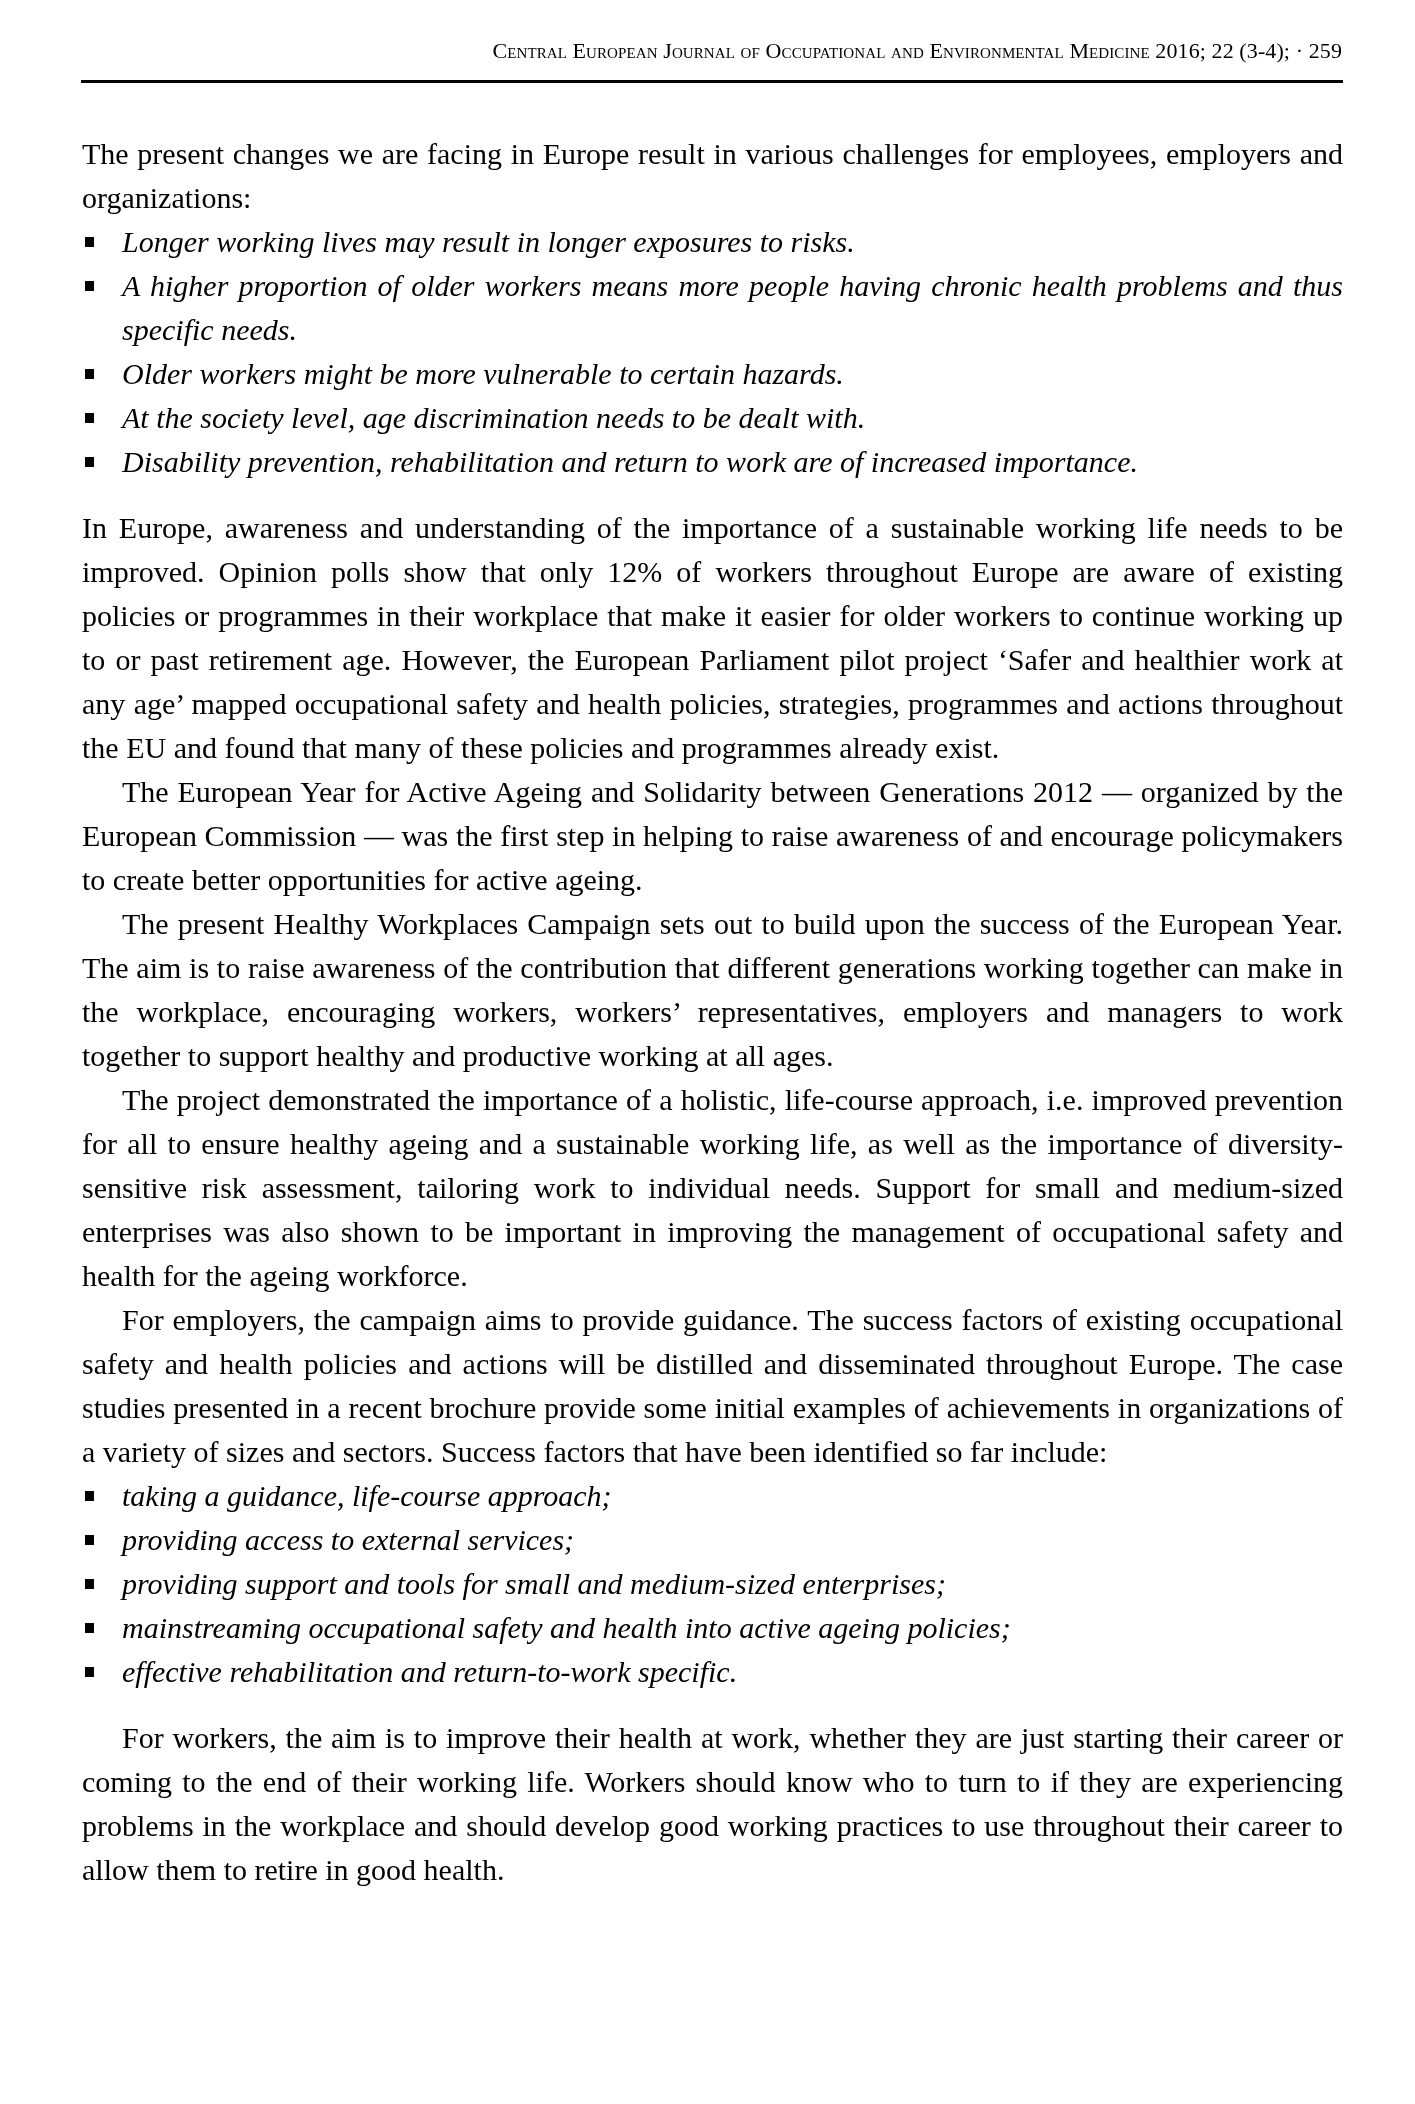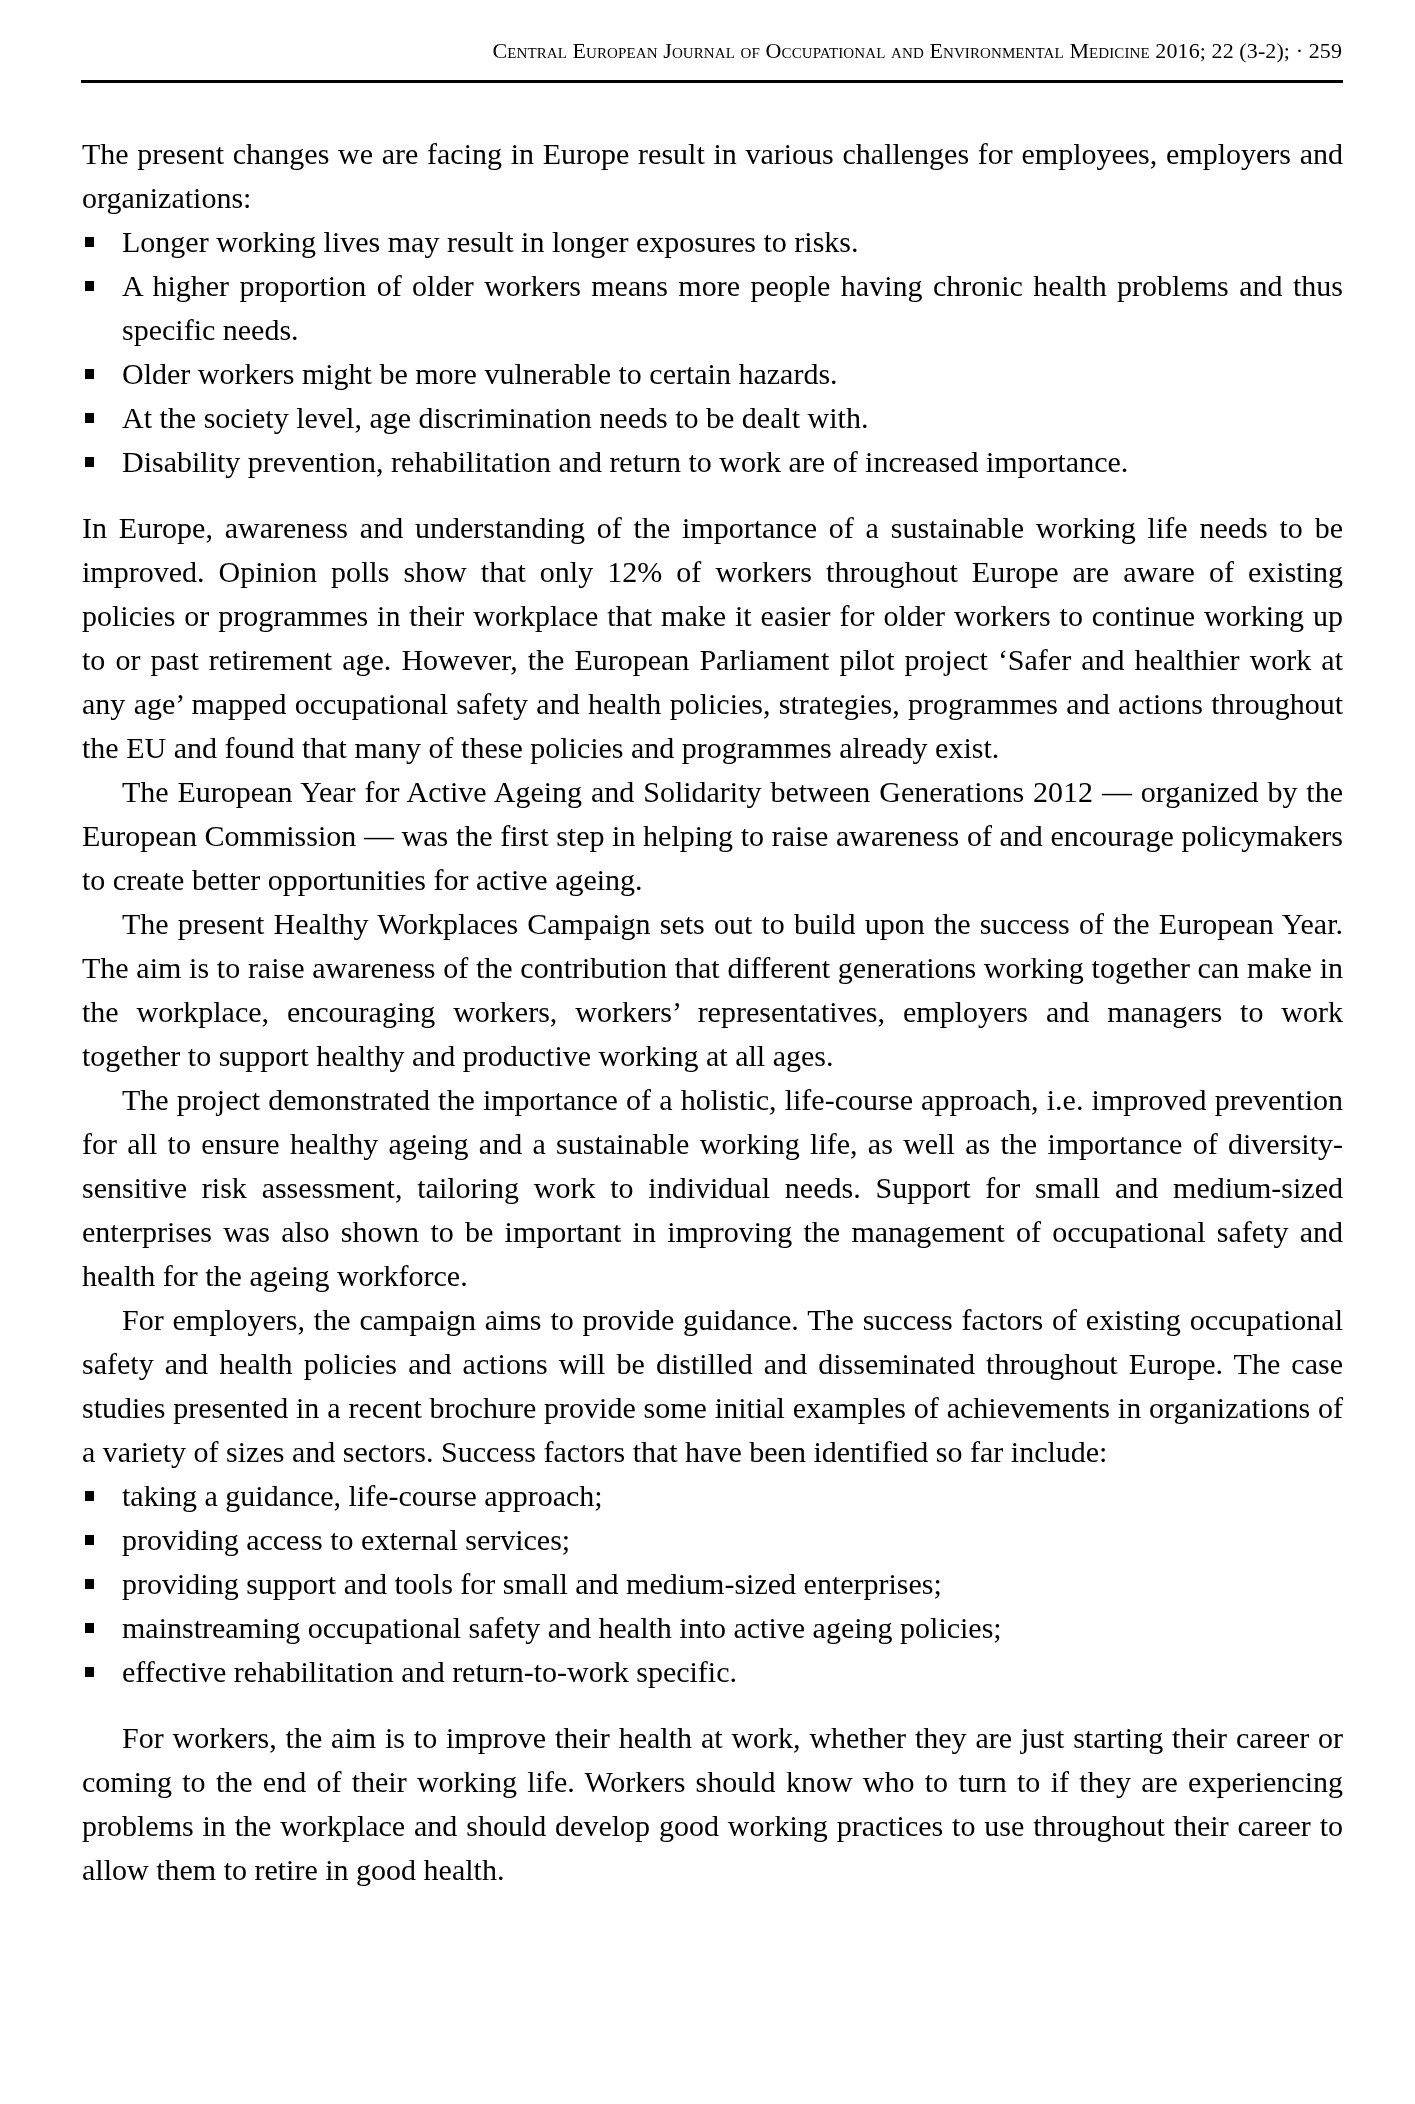--- a/index.html
+++ b/index.html
@@ -18,34 +18,34 @@
   .rule { position: absolute; left: 81px; top: 80px; width: 1262px; height: 3px; background: #000; }
   .body {
     position: absolute; left: 82px; top: 132px; width: 1261px;
     font-family: "Liberation Serif", "DejaVu Serif", serif;
     font-size: 30px; line-height: 44px;
     text-align: justify;
   }
   .body p { margin: 0; }
   .body p.indent { text-indent: 40px; }
   ul.bullets { list-style: none; margin: 0; padding: 0; }
-  ul.bullets li { position: relative; padding-left: 40px; text-align: justify; }
+  ul.bullets li { position: relative; padding-left: 40px; text-align: justify; font-style: italic; }
   ul.bullets li .bullet {
     position: absolute; left: 3px; top: 17px; width: 9px; height: 10px; background: #000;
   }
   .gap { height: 22px; }
 </style>
 </head>
 <body>
 
 <div class="page">
 
   <div class="running-head">
     <span>Central European Journal of Occupational and Environmental Medicine</span>
-    <span class="num">2016; 22 (3-2); · 259</span>
+    <span class="num">2016; 22 (3-4); · 259</span>
   </div>
   <div class="rule"></div>
 
   <div class="body">
 
     <p>The present changes we are facing in Europe result in various challenges for employees, employers and organizations:</p>
 
     <ul class="bullets">
       <li><span class="bullet"></span><span>Longer working lives may result in longer exposures to risks.</span></li>
       <li><span class="bullet"></span><span>A higher proportion of older workers means more people having chronic health problems and thus specific needs.</span></li>

